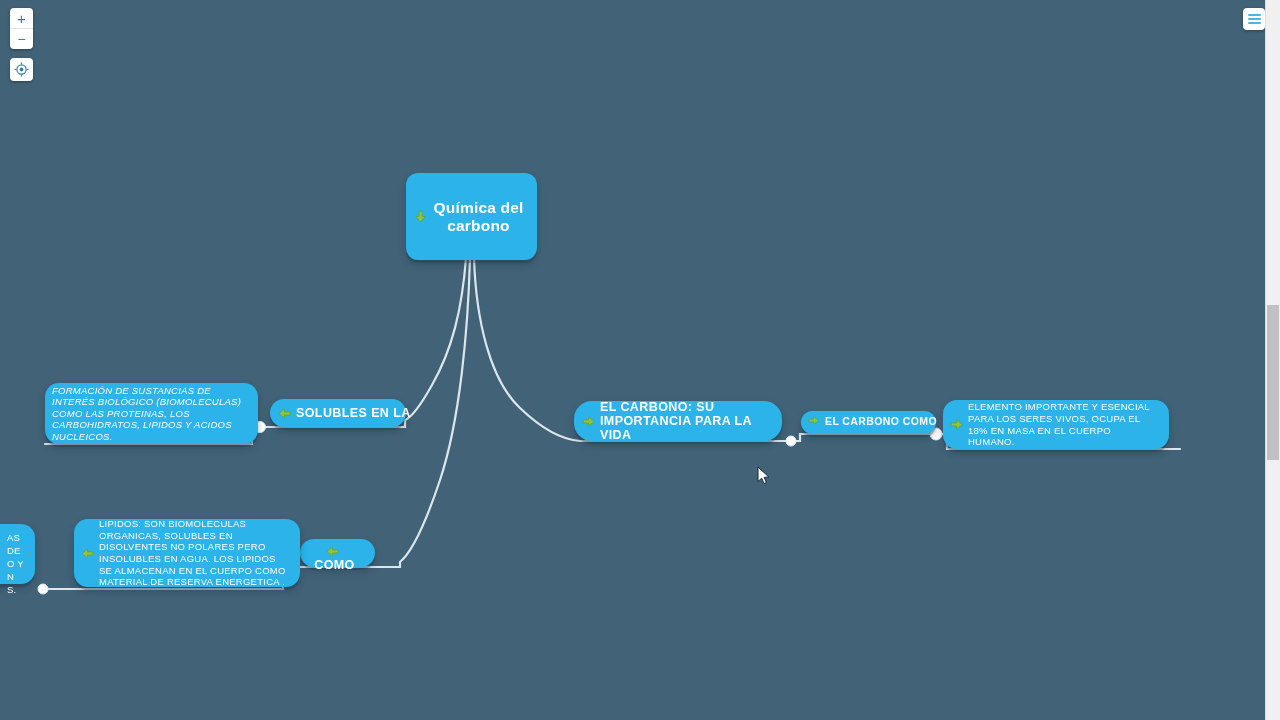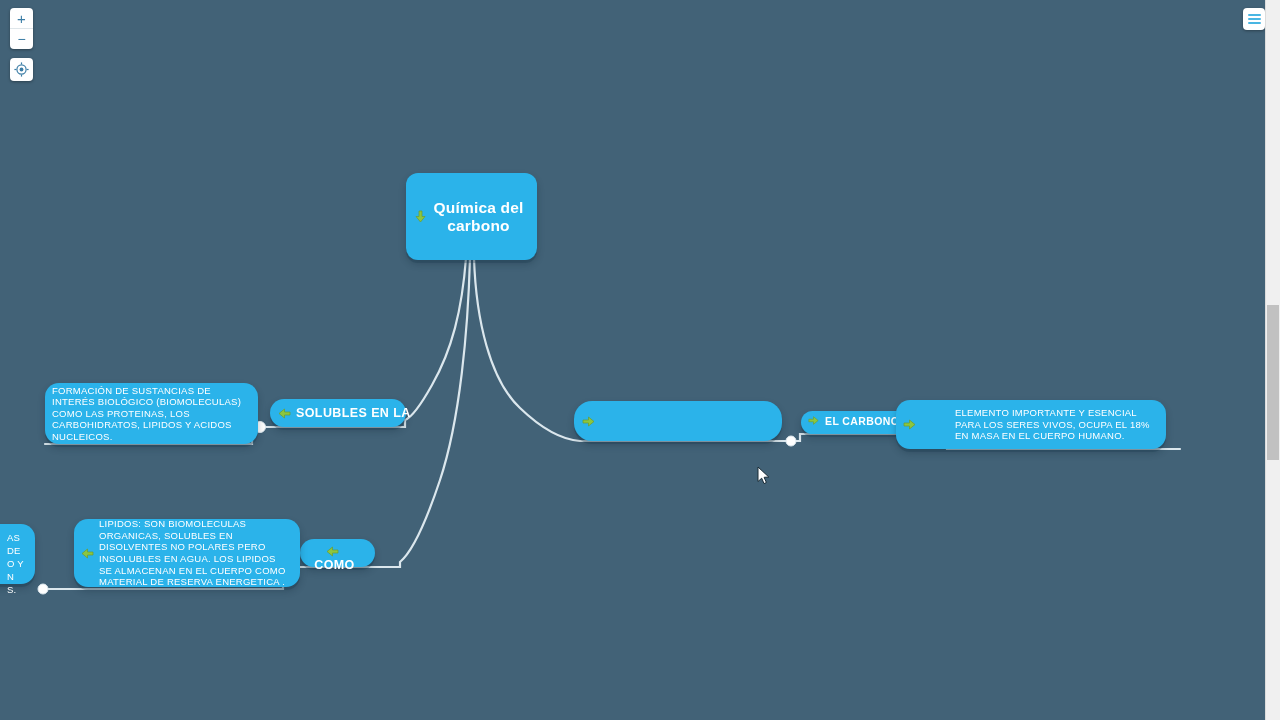--- a/index.html
+++ b/index.html
@@ -212,42 +212,43 @@
 
   <div class="node node-label" style="left:270px; top:399px; width:136px; height:28px;">
     <span class="bullet">
       <svg width="13" height="13" viewBox="0 0 13 13">
         <path d="M12,5 L12,8 L6.5,8 L6.5,11 L1,6.5 L6.5,2 L6.5,5 Z" fill="#8cc63f" stroke="#6c9c2e" stroke-width="0.7"></path>
       </svg>
     </span>
     <span class="node-text">SOLUBLES EN LA</span>
   </div>
 
-  <div class="node node-detail" style="left:45px; top:383px; width:213px; height:61px;">
+  <div class="node node-detail" style="left:45px; top:383px; width:213px; height:61px;font-style:italic;">
     <span class="node-text">FORMACIÓN DE SUSTANCIAS DE INTERÉS BIOLÓGICO (BIOMOLECULAS) COMO LAS PROTEINAS, LOS CARBOHIDRATOS, LIPIDOS Y ACIDOS NUCLEICOS.</span>
   </div>
 
   <div class="node node-label" style="left:574px; top:401px; width:208px; height:40px; line-height:14px; white-space:normal;">
     <span class="bullet">
       <svg width="13" height="13" viewBox="0 0 13 13">
         <path d="M1,5 L1,8 L6.5,8 L6.5,11 L12,6.5 L6.5,2 L6.5,5 Z" fill="#8cc63f" stroke="#6c9c2e" stroke-width="0.7"></path>
       </svg>
     </span>
+    <span class="node-text">EL CARBONO: SU IMPORTANCIA PARA LA VIDA</span>
   </div>
 
   <div class="node node-label" style="left:801px; top:411px; width:135px; height:23px; font-size:10.5px; padding:0 10px 4px 6px;">
     <span class="bullet">
       <svg width="11" height="11" viewBox="0 0 13 13">
         <path d="M1,5 L1,8 L6.5,8 L6.5,11 L12,6.5 L6.5,2 L6.5,5 Z" fill="#8cc63f" stroke="#6c9c2e" stroke-width="0.7"></path>
       </svg>
     </span>
     <span class="node-text">EL CARBONO COMO</span>
   </div>
 
-  <div class="node node-detail" style="left:896px; top:400px; width:270px; height:49px;gap:34px;">
+  <div class="node node-detail" style="left:943px; top:400px; width:226px; height:49px;">
     <span class="bullet">
       <svg width="13" height="13" viewBox="0 0 13 13">
         <path d="M1,5 L1,8 L6.5,8 L6.5,11 L12,6.5 L6.5,2 L6.5,5 Z" fill="#8cc63f" stroke="#6c9c2e" stroke-width="0.7"></path>
       </svg>
     </span>
     <span class="node-text">ELEMENTO IMPORTANTE Y ESENCIAL PARA LOS SERES VIVOS, OCUPA EL 18% EN MASA EN EL CUERPO HUMANO.</span>
   </div>
 
   <div class="node node-label" style="left:300px; top:539px; width:75px; height:28px;flex-direction:column;">
     <span class="bullet">

